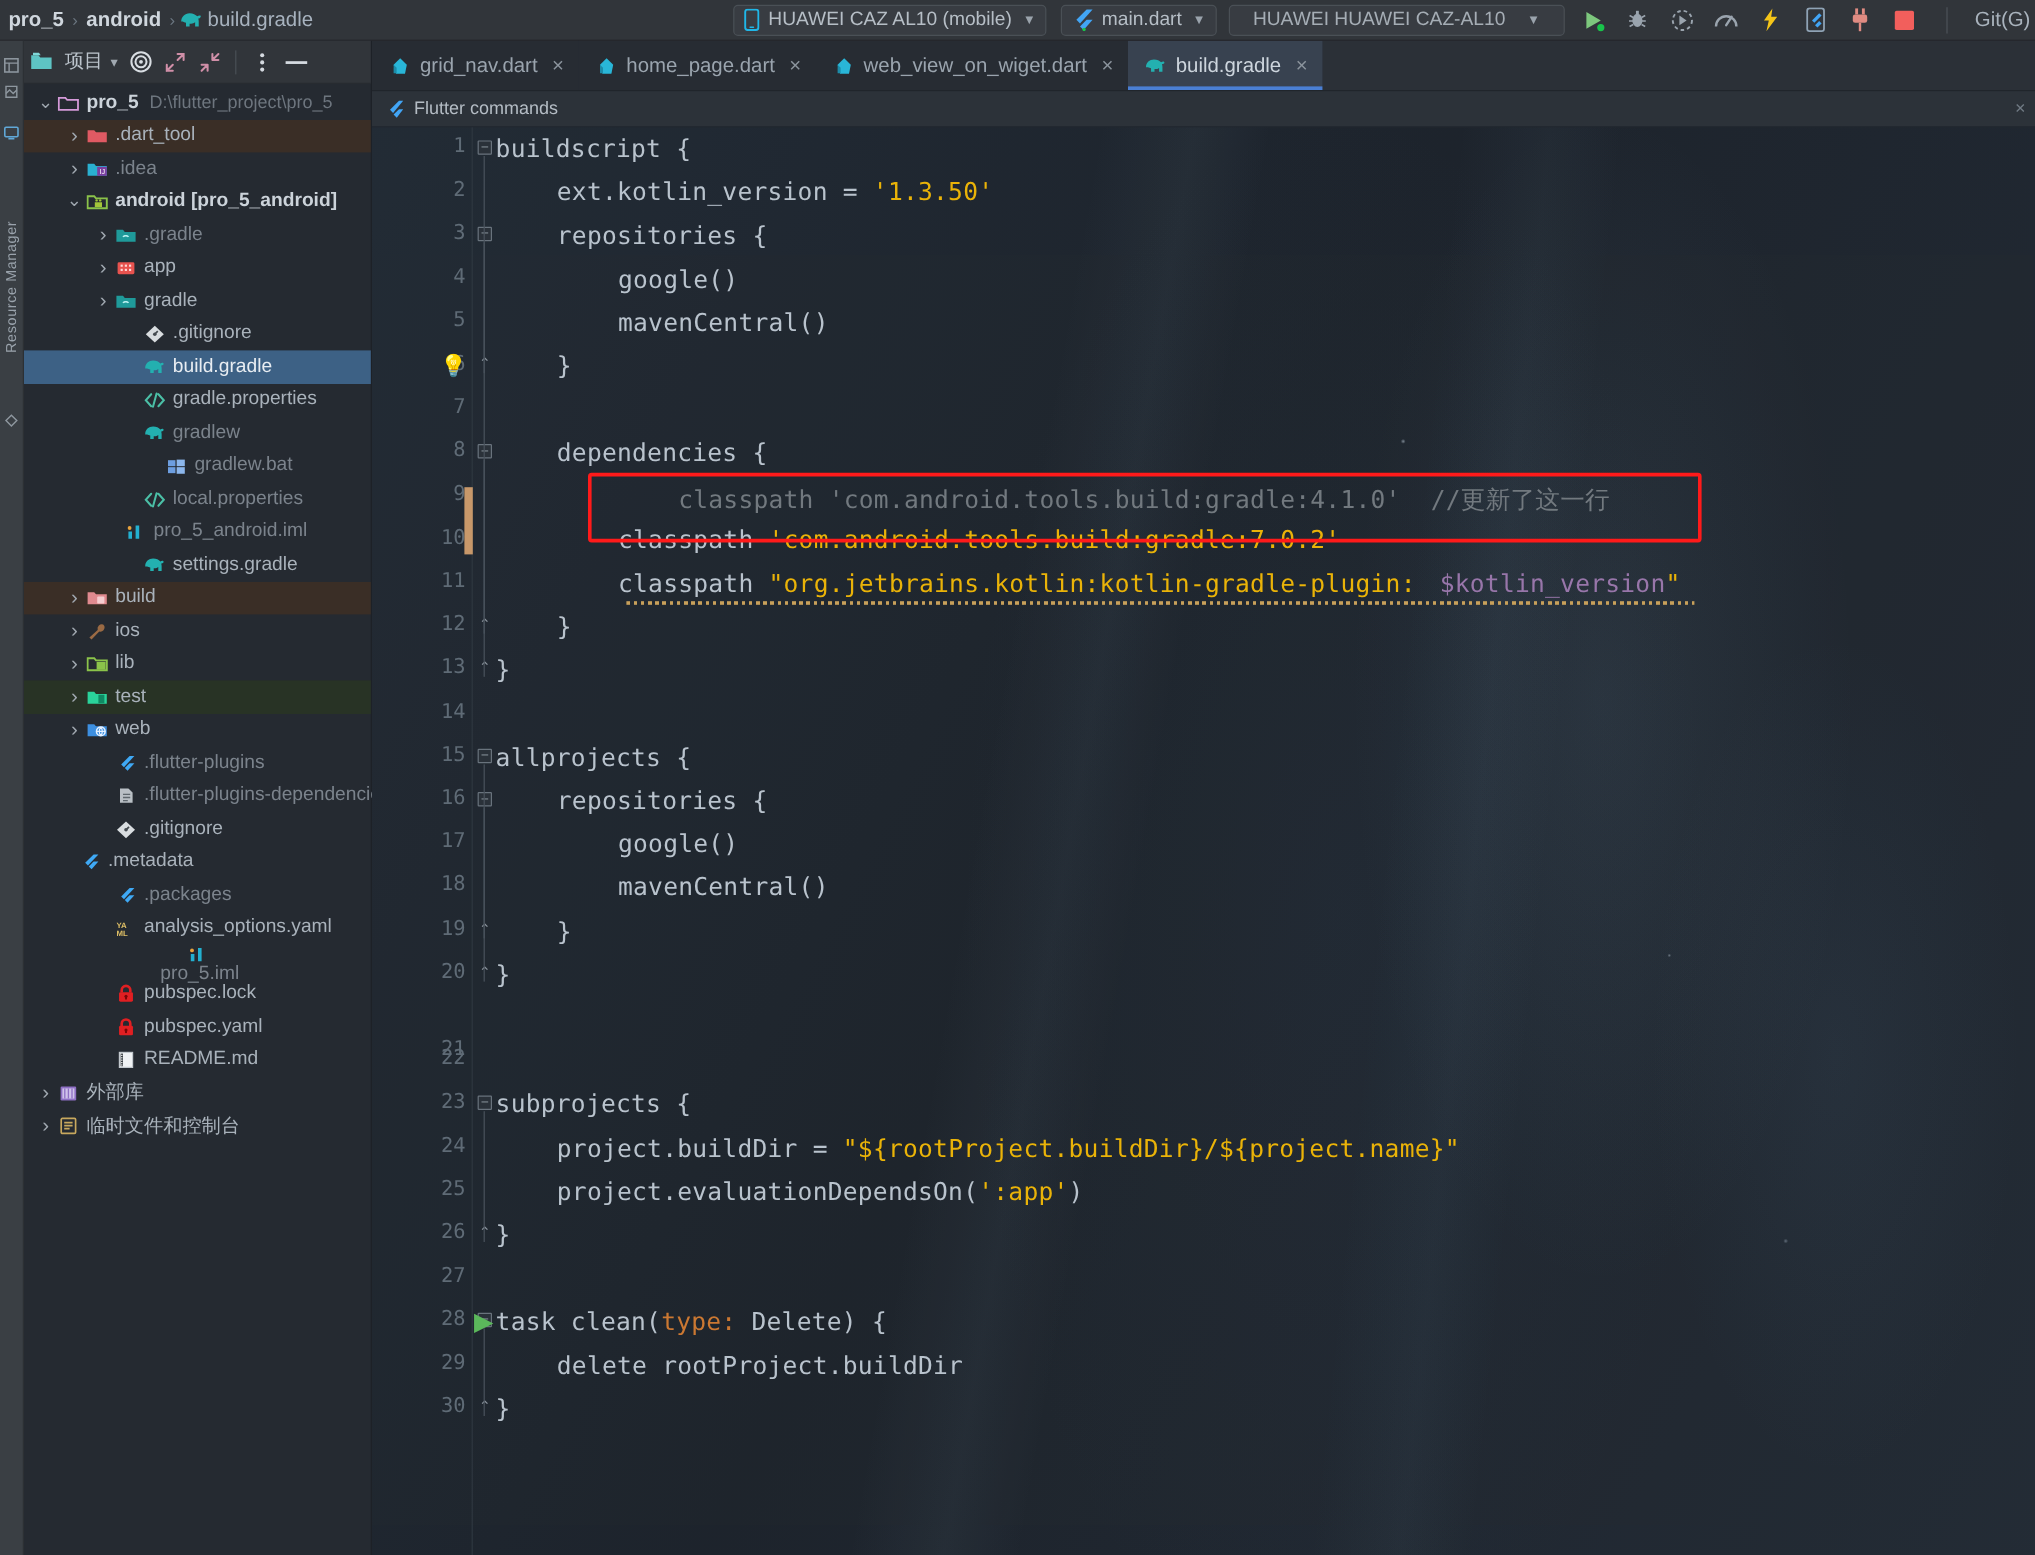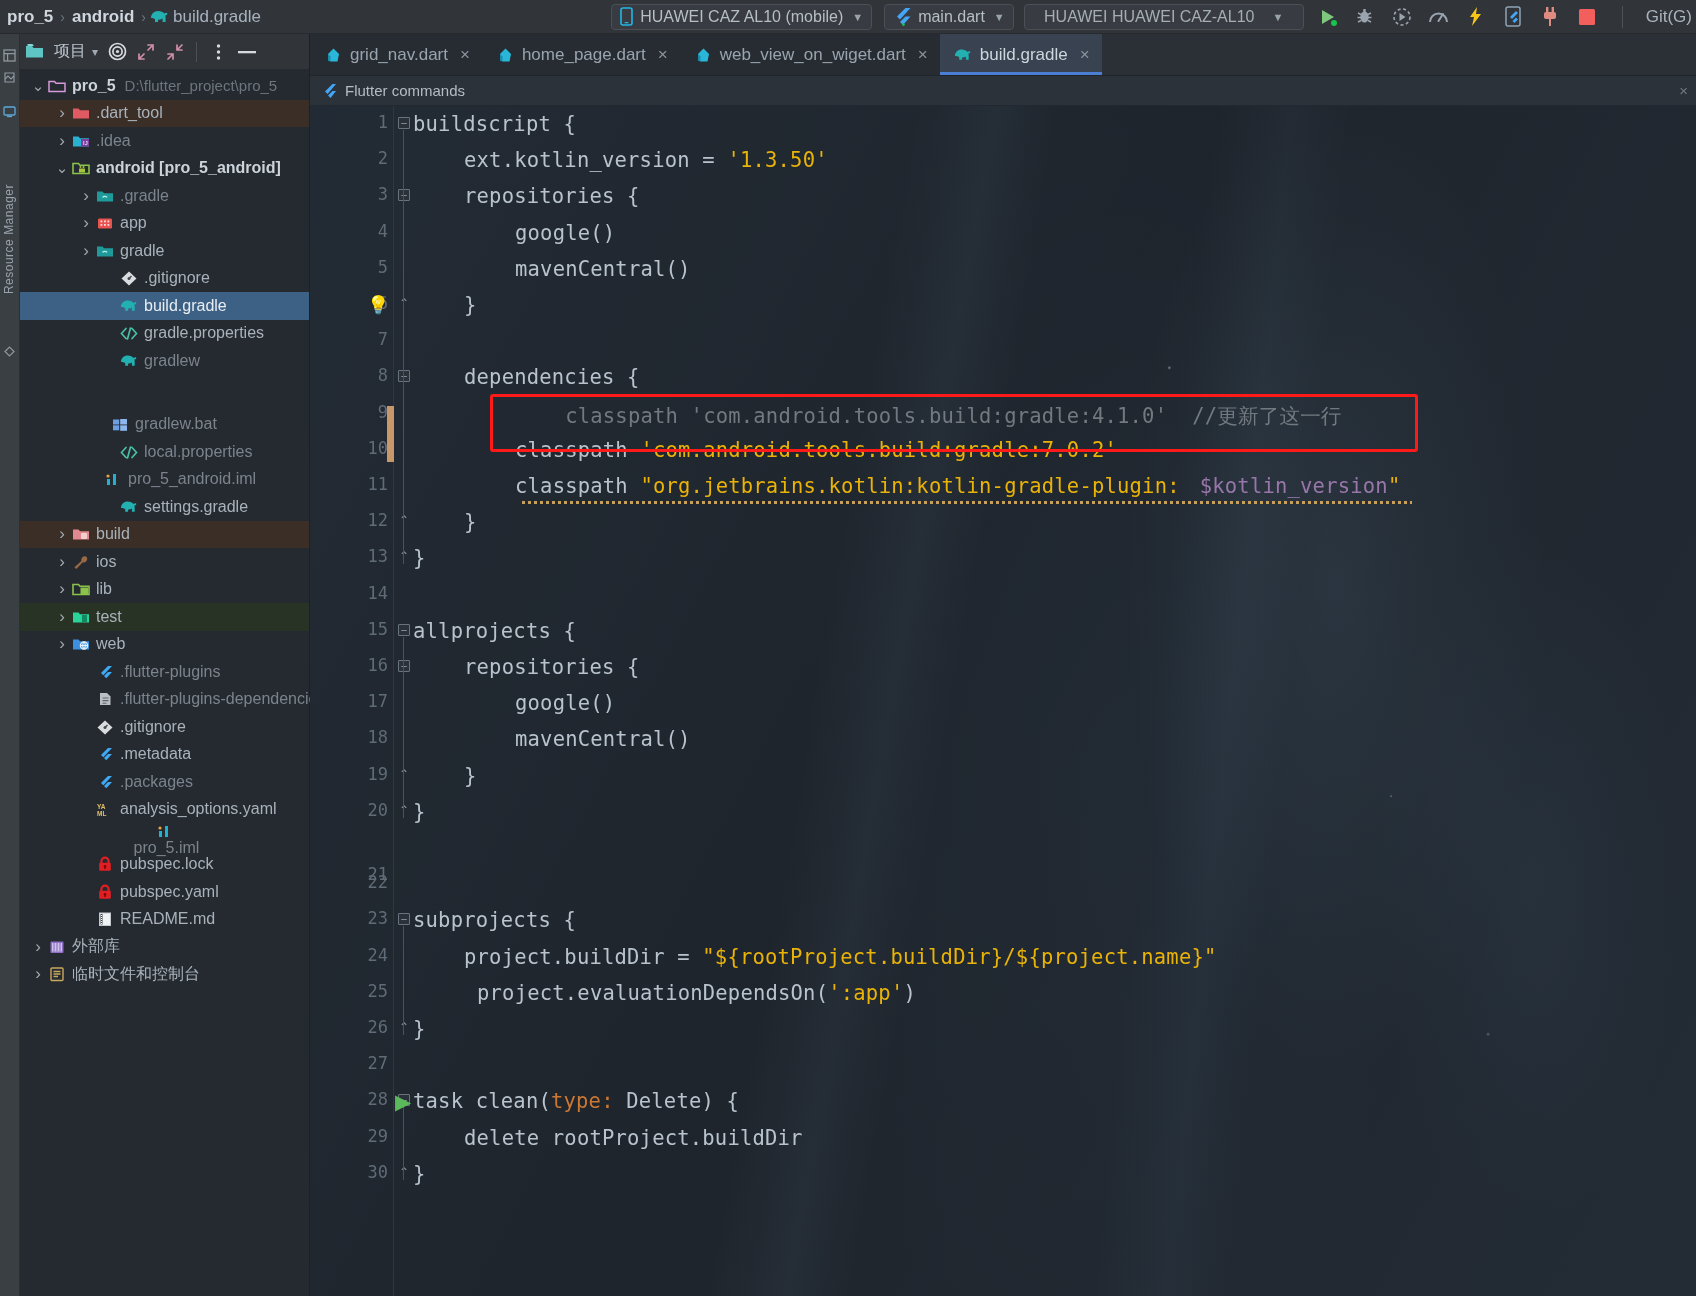--- a/index.html
+++ b/index.html
@@ -465,21 +465,21 @@
       </div>
       <div class="row" style="padding-left: 82px;">
         <span class="arrow"></span>
         <span class="fico">
           <svg width="18" height="16" viewBox="0 0 18 16">
             <path d="M1 9c0-4 3-6.5 6.6-6.5 2.8 0 4.7 1.1 6 2.4.8-.6 1.7-.9 2.4-.5.6.4.4 1.3-.4 1.8-.5.3-.9.4-1.3.4.3.8.4 1.6.4 2.4v3.8h-2.8v-3.2c-.8.7-1.9 1-3.1 1h-.7v2.2H5.2V9.9C4.2 9.6 3.3 9.3 2.6 9L1 9z" fill="#23b0b0"></path>
           </svg>
         </span>
         <span class="lbl dim">gradlew</span>
       </div>
-      <div class="row" style="padding-left: 73px; margin-top: 36px;">
+      <div class="row" style="padding-left: 100px;">
         <span class="arrow"></span>
         <span class="fico">
           <svg width="18" height="16" viewBox="0 0 18 16">
             <rect x="2" y="3.5" width="6.2" height="5" fill="#6d9ee0"></rect>
             <rect x="9.2" y="3" width="6.8" height="5.5" fill="#8cb6ec"></rect>
             <rect x="2" y="9.3" width="6.2" height="5" fill="#6d9ee0"></rect>
             <rect x="9.2" y="9.3" width="6.8" height="5.5" fill="#8cb6ec"></rect>
           </svg>
         </span>
         <span class="lbl dim">gradlew.bat</span>
@@ -587,21 +587,21 @@
         <span class="arrow"></span>
         <span class="fico">
           <svg width="18" height="16" viewBox="0 0 18 16">
             <path d="M9 1.5 16.5 8.5 9 15.5 1.5 8.5z" fill="#d9dde0"></path>
             <circle cx="9" cy="8.5" r="1.5" fill="#454b50"></circle>
             <path d="M9 8.5 11.5 6" stroke="#454b50" stroke-width="1.4"></path>
           </svg>
         </span>
         <span class="lbl">.gitignore</span>
       </div>
-      <div class="row" style="padding-left: 58px;">
+      <div class="row" style="padding-left: 28px;">
         <span class="arrow"></span>
         <span class="fico">
           <svg width="18" height="16" viewBox="0 0 18 16">
             <path d="M12 2 5 9l2.3 2.3L16 2z" fill="#3fa9f5"></path>
             <path d="M12 8 8 12l2.3 2.3L16 8z" fill="#3fa9f5"></path>
           </svg>
         </span>
         <span class="lbl">.metadata</span>
       </div>
       <div class="row" style="padding-left: 58px;">
@@ -802,21 +802,21 @@
       <div class="codeline" style="top: 404.2px; margin-left: 51px;"><span class="c-def">}</span></div>
       <div class="codeline" style="top: 440.4px; margin-left: 0px;"><span class="c-def">}</span></div>
       <div class="codeline" style="top: 512.8px; margin-left: 0px;"><span class="c-def">allprojects {</span></div>
       <div class="codeline" style="top: 549px; margin-left: 51px;"><span class="c-def">repositories {</span></div>
       <div class="codeline" style="top: 585.2px; margin-left: 102px;"><span class="c-def">google()</span></div>
       <div class="codeline" style="top: 621.4px; margin-left: 102px;"><span class="c-def">mavenCentral()</span></div>
       <div class="codeline" style="top: 657.6px; margin-left: 51px;"><span class="c-def">}</span></div>
       <div class="codeline" style="top: 693.8px; margin-left: 0px;"><span class="c-def">}</span></div>
       <div class="codeline" style="top: 802.4px; margin-left: 0px;"><span class="c-def">subprojects {</span></div>
       <div class="codeline" style="top: 838.6px; margin-left: 51px;"><span class="c-def">project.buildDir = </span><span class="c-str">"${rootProject.buildDir}/${project.name}"</span></div>
-      <div class="codeline" style="top: 874.8px; margin-left: 64px;"><span class="c-def">project.evaluationDependsOn(</span><span class="c-str">':app'</span><span class="c-def">)</span></div>
+      <div class="codeline" style="top: 874.8px; margin-left: 51px;"><span class="c-def">project.evaluationDependsOn(</span><span class="c-str">':app'</span><span class="c-def">)</span></div>
       <div class="codeline" style="top: 911px; margin-left: 0px;"><span class="c-def">}</span></div>
       <div class="codeline" style="top: 983.4px; margin-left: 0px;"><span class="c-def">task clean(</span><span class="c-kw">type: </span><span class="c-def">Delete) {</span></div>
       <div class="codeline" style="top: 1019.6px; margin-left: 51px;"><span class="c-def">delete rootProject.buildDir</span></div>
       <div class="codeline" style="top: 1055.8px; margin-left: 0px;"><span class="c-def">}</span></div>
       <div class="fold-mark" style="top: 11px;">–</div>
       <div class="fold-mark" style="top: 83.4px;">–</div>
       <div class="fold-mark" style="top: 264.4px;">–</div>
       <div class="fold-mark" style="top: 517.8px;">–</div>
       <div class="fold-mark" style="top: 554px;">–</div>
       <div class="fold-mark" style="top: 807.4px;">–</div>

